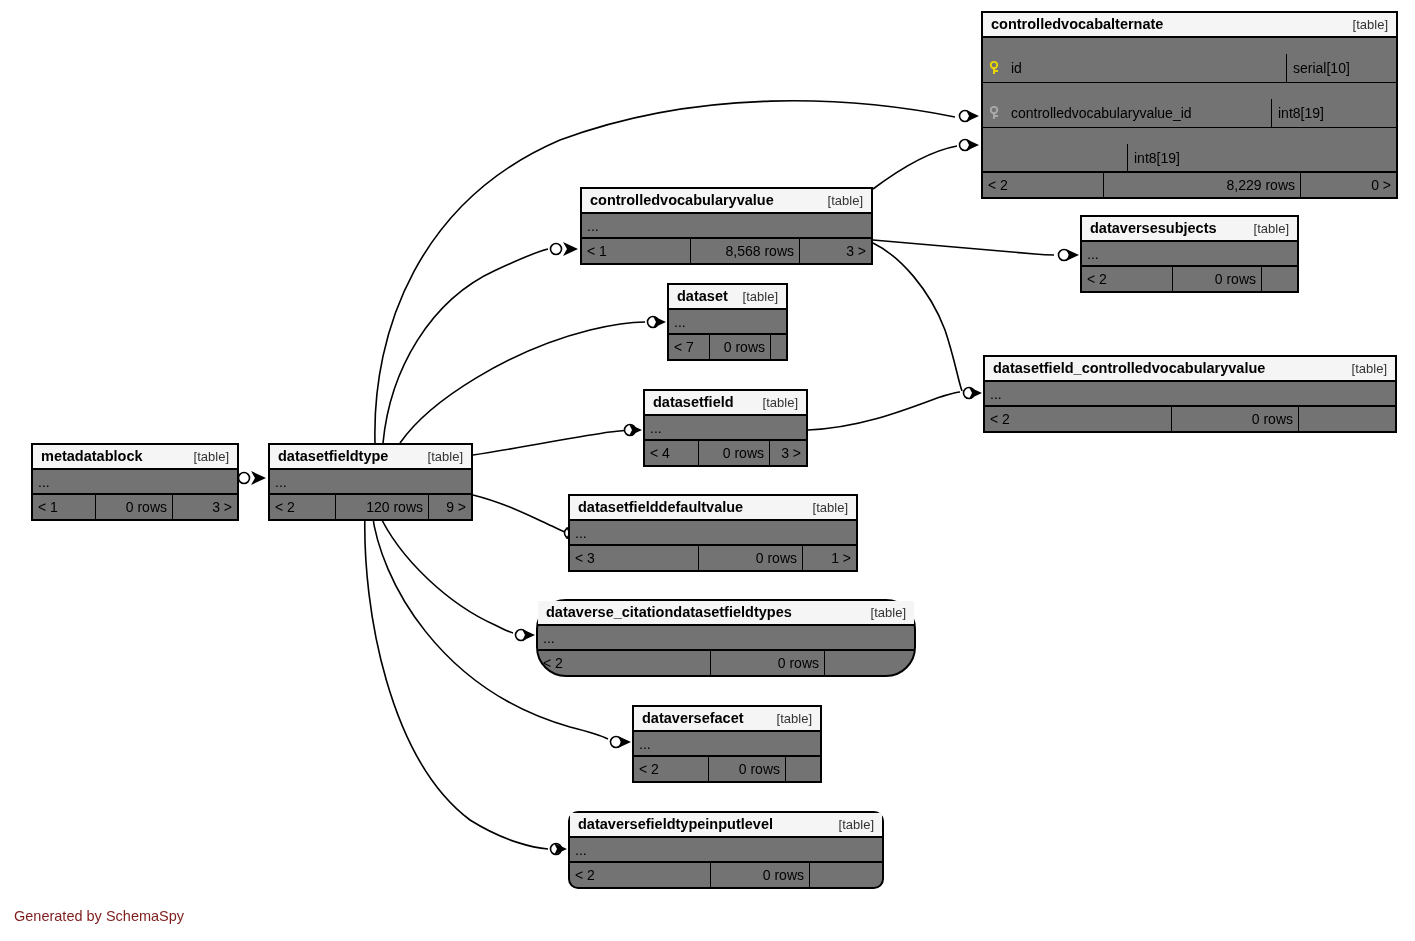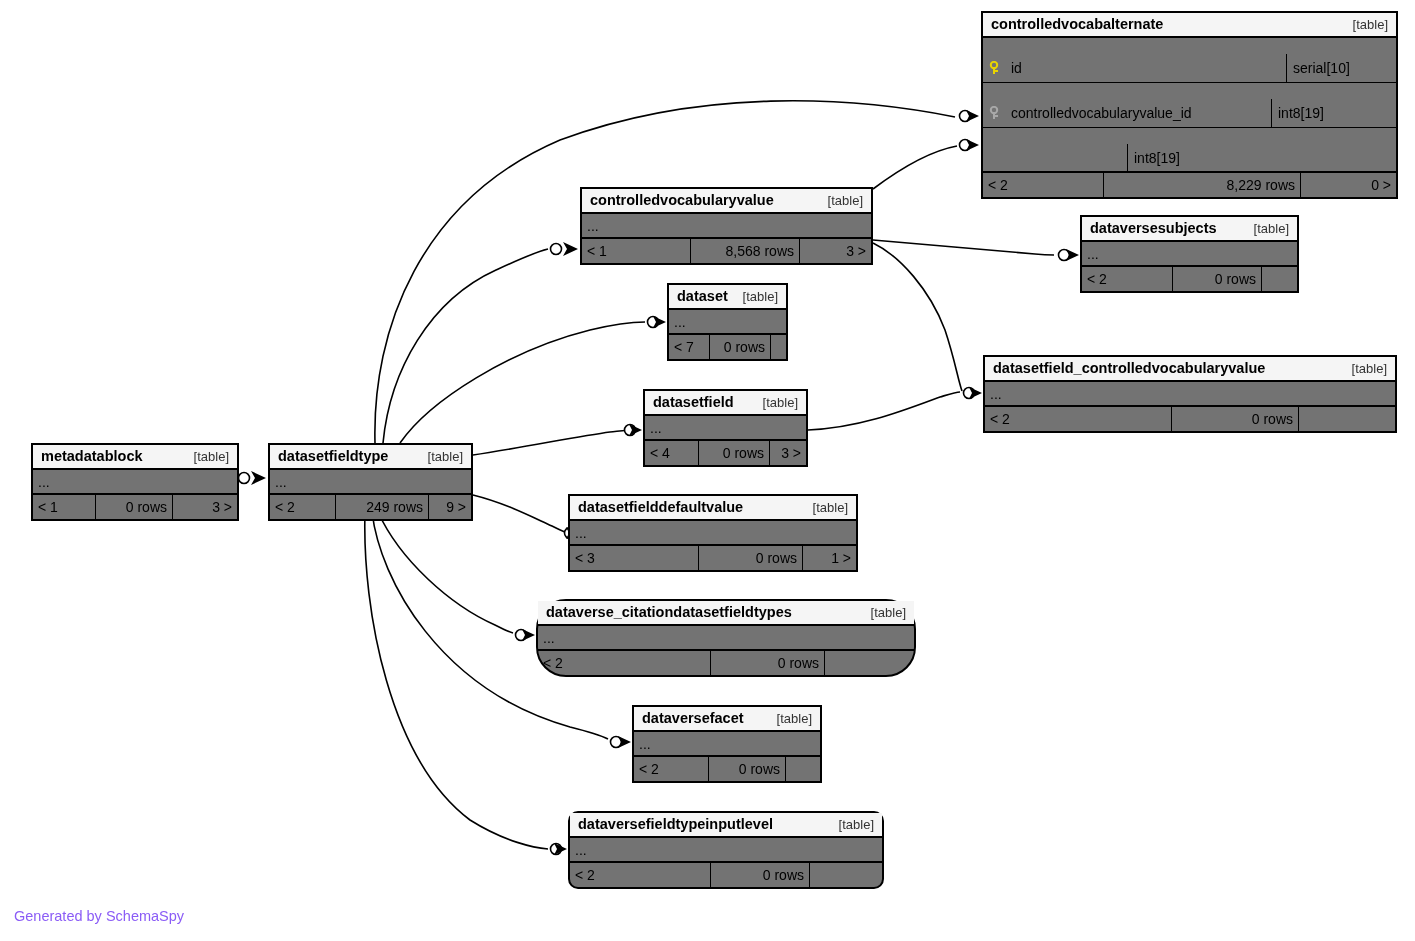--- a/index.html
+++ b/index.html
@@ -130,21 +130,21 @@
   }
   .fr-right {
     justify-content: flex-end;
     flex: 1 1 auto;
   }
   .credit {
     position: absolute;
     left: 14px;
     top: 908px;
     font-size: 14.5px;
-    color: #8b5cf6;
+    color: #7f1d1d;
     white-space: nowrap;
   }
 </style>
 </head>
 <body>
 
 <div id="canvas">
 
   <svg id="edges" viewBox="0 0 1415 941" xmlns="http://www.w3.org/2000/svg">
     <g fill="none" stroke="#000" stroke-width="1.6">
@@ -333,21 +333,21 @@
         </div>
       </div>
       <div class="table-box" style="left: 268px; top: 443px; width: 205px;">
         <div class="tb-header">
           <span class="tb-title">datasetfieldtype</span>
           <span class="tb-tag">[table]</span>
         </div>
         <div class="ellipsis-row">...</div>
         <div class="footer-row">
           <span class="fr-cell fr-left" style="width:65px">&lt; 2</span>
-          <span class="fr-cell fr-mid" style="width:94px">249 rows</span>
+          <span class="fr-cell fr-mid" style="width:94px">120 rows</span>
           <span class="fr-cell fr-right">9 &gt;</span>
         </div>
       </div>
       <div class="table-box" style="left: 568px; top: 494px; width: 290px;">
         <div class="tb-header">
           <span class="tb-title">datasetfielddefaultvalue</span>
           <span class="tb-tag">[table]</span>
         </div>
         <div class="ellipsis-row">...</div>
         <div class="footer-row">

